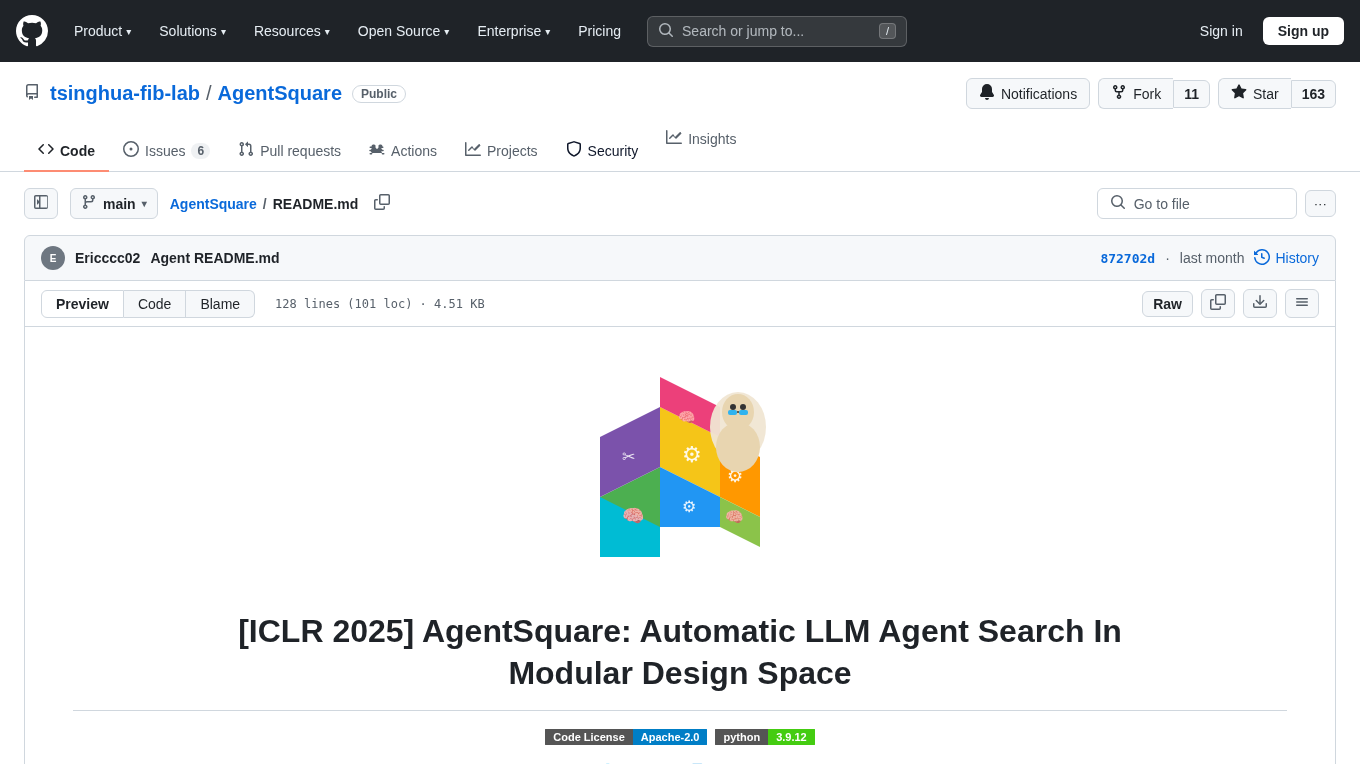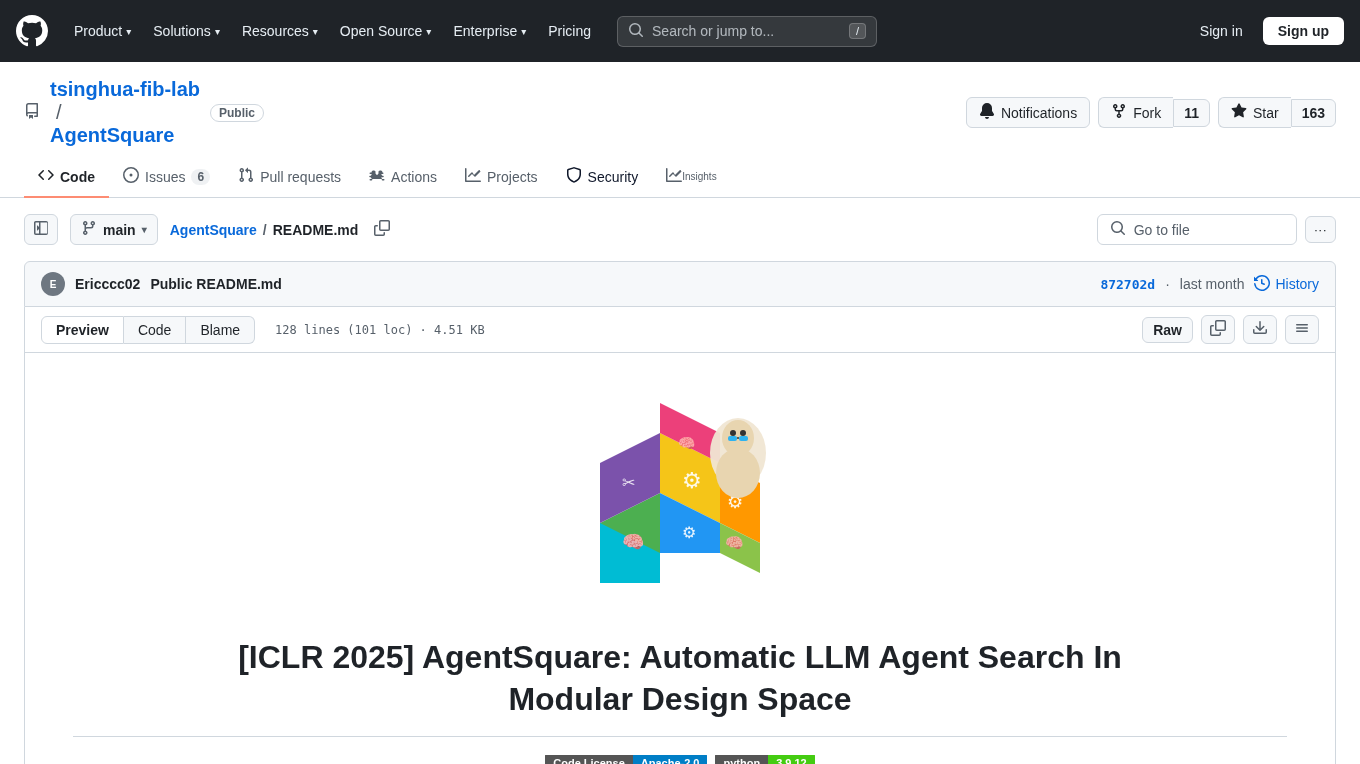--- a/index.html
+++ b/index.html
@@ -8,21 +8,21 @@
 </head>
 <body>
 
 <header style="background:#1f2328; display:flex; align-items:center; padding:0 16px; height:62px; gap:16px;">
   <div style="color:#fff; font-size:28px; cursor:pointer; display:flex; align-items:center;">
     <svg height="32" viewBox="0 0 16 16" width="32" fill="#ffffff" aria-hidden="true">
       <path d="M8 0C3.58 0 0 3.58 0 8c0 3.54 2.29 6.53 5.47 7.59.4.07.55-.17.55-.38 0-.19-.01-.82-.01-1.49-2.01.37-2.53-.49-2.69-.94-.09-.23-.48-.94-.82-1.13-.28-.15-.68-.52-.01-.53.63-.01 1.08.58 1.23.82.72 1.21 1.87.87 2.33.66.07-.52.28-.87.51-1.07-1.78-.2-3.64-.89-3.64-3.95 0-.87.31-1.59.82-2.15-.08-.2-.36-1.02.08-2.12 0 0 .67-.21 2.2.82.64-.18 1.32-.27 2-.27.68 0 1.36.09 2 .27 1.53-1.04 2.2-.82 2.2-.82.44 1.1.16 1.92.08 2.12.51.56.82 1.27.82 2.15 0 3.07-1.87 3.75-3.65 3.95.29.25.54.73.54 1.48 0 1.07-.01 1.93-.01 2.2 0 .21.15.46.55.38A8.013 8.013 0 0016 8c0-4.42-3.58-8-8-8z"></path>
     </svg>
   </div>
 
-  <nav style="display:flex; align-items:center; gap:2px;">
+  <nav style="display:flex; align-items:center; gap:8px;">
     <div style="color:#e6edf3; font-size:14px; font-weight:500; padding:6px 10px; border-radius:6px; cursor:pointer; display:flex; align-items:center; gap:4px;">
       <span>Product</span>
       <span style="font-size:10px;">▾</span>
     </div>
     <div style="color:#e6edf3; font-size:14px; font-weight:500; padding:6px 10px; border-radius:6px; cursor:pointer; display:flex; align-items:center; gap:4px;">
       <span>Solutions</span>
       <span style="font-size:10px;">▾</span>
     </div>
     <div style="color:#e6edf3; font-size:14px; font-weight:500; padding:6px 10px; border-radius:6px; cursor:pointer; display:flex; align-items:center; gap:4px;">
       <span>Resources</span>
@@ -57,21 +57,21 @@
   </div>
 </header>
 
 <div style="padding:16px 24px 0; border-bottom:1px solid #d0d7de;">
   <div style="display:flex; align-items:center; gap:10px; margin-bottom:12px;">
     <span style="color:#57606a; font-size:16px;">
       <svg height="16" viewBox="0 0 16 16" width="16" fill="currentColor">
           <path d="M2 2.5A2.5 2.5 0 0 1 4.5 0h8.75a.75.75 0 0 1 .75.75v12.5a.75.75 0 0 1-.75.75h-2.5a.75.75 0 0 1 0-1.5h1.75v-2h-8a1 1 0 0 0-.714 1.7.75.75 0 1 1-1.072 1.05A2.495 2.495 0 0 1 2 11.5Zm10.5-1h-8a1 1 0 0 0-1 1v6.708A2.486 2.486 0 0 1 4.5 9h8ZM5 12.25a.25.25 0 0 1 .25-.25h3.5a.25.25 0 0 1 .25.25v3.25a.25.25 0 0 1-.4.2l-1.45-1.087a.249.249 0 0 0-.3 0L5.4 15.7a.25.25 0 0 1-.4-.2Z"></path>
         </svg>
     </span>
-    <div style="font-size:20px; display:flex; gap:0;flex-direction:column;">
+    <div style="font-size:20px; display:flex; gap:0;">
       <a style="color:#0969da; text-decoration:none; font-weight:600;">tsinghua-fib-lab</a>
       <span style="color:#57606a; margin:0 6px; font-weight:300;">/</span>
       <a style="color:#0969da; text-decoration:none; font-weight:600;">AgentSquare</a>
     </div>
     <span style="border:1px solid #d0d7de; border-radius:20px; padding:1px 8px; font-size:12px; color:#57606a; font-weight:600;">Public</span>
     <div style="margin-left:auto; display:flex; align-items:center; gap:8px;">
       <button style="display:flex; align-items:center; gap:6px; padding:5px 12px; border:1px solid #d0d7de; border-radius:6px; background:#f6f8fa; font-size:14px; cursor:pointer; color:#1f2328; font-weight:500;">
         <span>
           <svg height="16" viewBox="0 0 16 16" width="16" fill="currentColor">
               <path d="M8 16a2 2 0 0 0 1.985-1.75c.017-.137-.097-.25-.235-.25h-3.5c-.138 0-.252.113-.235.25A2 2 0 0 0 8 16ZM3 5a5 5 0 0 1 10 0v2.947c0 .05.015.098.042.139l1.703 2.555A1.519 1.519 0 0 1 13.482 13H2.518a1.516 1.516 0 0 1-1.263-2.36l1.703-2.554A.255.255 0 0 0 3 7.947Z"></path>
@@ -155,21 +155,21 @@
 
     <div style="display:flex; align-items:center; gap:6px; padding:8px 14px 10px; font-size:14px; color:#0f172a; cursor:pointer; border-bottom:2px solid transparent; margin-bottom:-1px;">
       <span>
         <svg height="16" viewBox="0 0 16 16" width="16" fill="currentColor">
             <path d="M7.467.133a1.748 1.748 0 0 1 1.066 0l5.25 1.68A1.75 1.75 0 0 1 15 3.48V7c0 1.566-.32 3.182-1.303 4.682-.983 1.498-2.585 2.813-5.032 3.855a1.697 1.697 0 0 1-1.33 0c-2.447-1.042-4.049-2.357-5.032-3.855C1.32 10.182 1 8.566 1 7V3.48a1.75 1.75 0 0 1 1.217-1.667ZM8 1.5a.271.271 0 0 0-.168.043l-5.25 1.68A.25.25 0 0 0 2.5 3.48V7c0 1.358.275 2.666 1.057 3.86.784 1.194 2.121 2.34 4.366 3.297a.2.2 0 0 0 .154 0c2.245-.956 3.582-2.104 4.366-3.298C13.225 9.666 13.5 8.36 13.5 7V3.48a.251.251 0 0 0-.174-.237l-5.25-1.68A.275.275 0 0 0 8 1.5Z"></path>
           </svg>
       </span>
       <span>Security</span>
     </div>
 
-    <div style="display:flex; align-items:center; padding:8px 14px 11px; font-size:10px; color:#57606a; cursor:pointer; border-bottom:2px solid transparent; margin-bottom:-1px;">
+    <div style="display:flex; align-items:center; gap:6px; padding:8px 14px 22px; font-size:14px; color:#57606a; cursor:pointer; border-bottom:2px solid transparent; margin-bottom:-1px;">
       <span>
         <svg height="16" viewBox="0 0 16 16" width="16" fill="currentColor">
             <path d="M1.5 1.75V13.5h13.75a.75.75 0 0 1 0 1.5H.75a.75.75 0 0 1-.75-.75V1.75a.75.75 0 0 1 1.5 0Zm14.28 2.53-5.25 5.25a.75.75 0 0 1-1.06 0L7 7.06 4.28 9.78a.751.751 0 0 1-1.042-.018.751.751 0 0 1-.018-1.042l3.25-3.25a.75.75 0 0 1 1.06 0L9 7.94l4.72-4.72a.751.751 0 0 1 1.042.018.751.751 0 0 1 .018 1.042Z"></path>
           </svg>
       </span>
       <span>Insights</span>
     </div>
   </div>
 </div>
 
@@ -216,21 +216,21 @@
     </button>
     <button style="padding:5px 8px; border:1px solid #d0d7de; border-radius:6px; background:#f6f8fa; cursor:pointer; color:#1f2328;">
       <span>···</span>
     </button>
   </div>
 </div>
 
 <div style="margin:0 24px; padding:10px 16px; background:#f6f8fa; border:1px solid #d0d7de; border-radius:6px 6px 0 0; display:flex; align-items:center; gap:10px; font-size:14px;">
   <div style="width:24px; height:24px; border-radius:50%; background:#6e7781; overflow:hidden; flex-shrink:0; display:flex; align-items:center; justify-content:center; font-size:10px; color:#fff; font-weight:600;">E</div>
   <a style="font-weight:600; color:#1f2328; text-decoration:none; font-size:14px;">Ericccc02</a>
-  <span style="color:#1f2328; font-weight:600;">Public README.md</span>
+  <span style="color:#1f2328; font-weight:600;">Agent README.md</span>
   <div style="margin-left:auto; color:#57606a; display:flex; align-items:center; gap:10px;">
     <a style="color:#0969da; font-weight:600; text-decoration:none; font-family:ui-monospace,monospace; font-size:13px;">872702d</a>
     <span>·</span>
     <span>last month</span>
     <a style="display:flex; align-items:center; gap:5px; color:#0969da; text-decoration:none; font-size:14px; cursor:pointer;">
       <span>
         <svg height="16" viewBox="0 0 16 16" width="16" fill="currentColor">
             <path d="m.427 1.927 1.215 1.215a8.002 8.002 0 1 1-1.6 5.685.75.75 0 1 1 1.493-.154 6.5 6.5 0 1 0 1.18-4.458l1.358 1.358A.25.25 0 0 1 3.896 6H.25A.25.25 0 0 1 0 5.75V2.104a.25.25 0 0 1 .427-.177ZM7.75 4a.75.75 0 0 1 .75.75v2.992l2.028.812a.75.75 0 0 1-.557 1.392l-2.5-1A.751.751 0 0 1 7 8.25v-3.5A.75.75 0 0 1 7.75 4Z"></path>
           </svg>
       </span>

